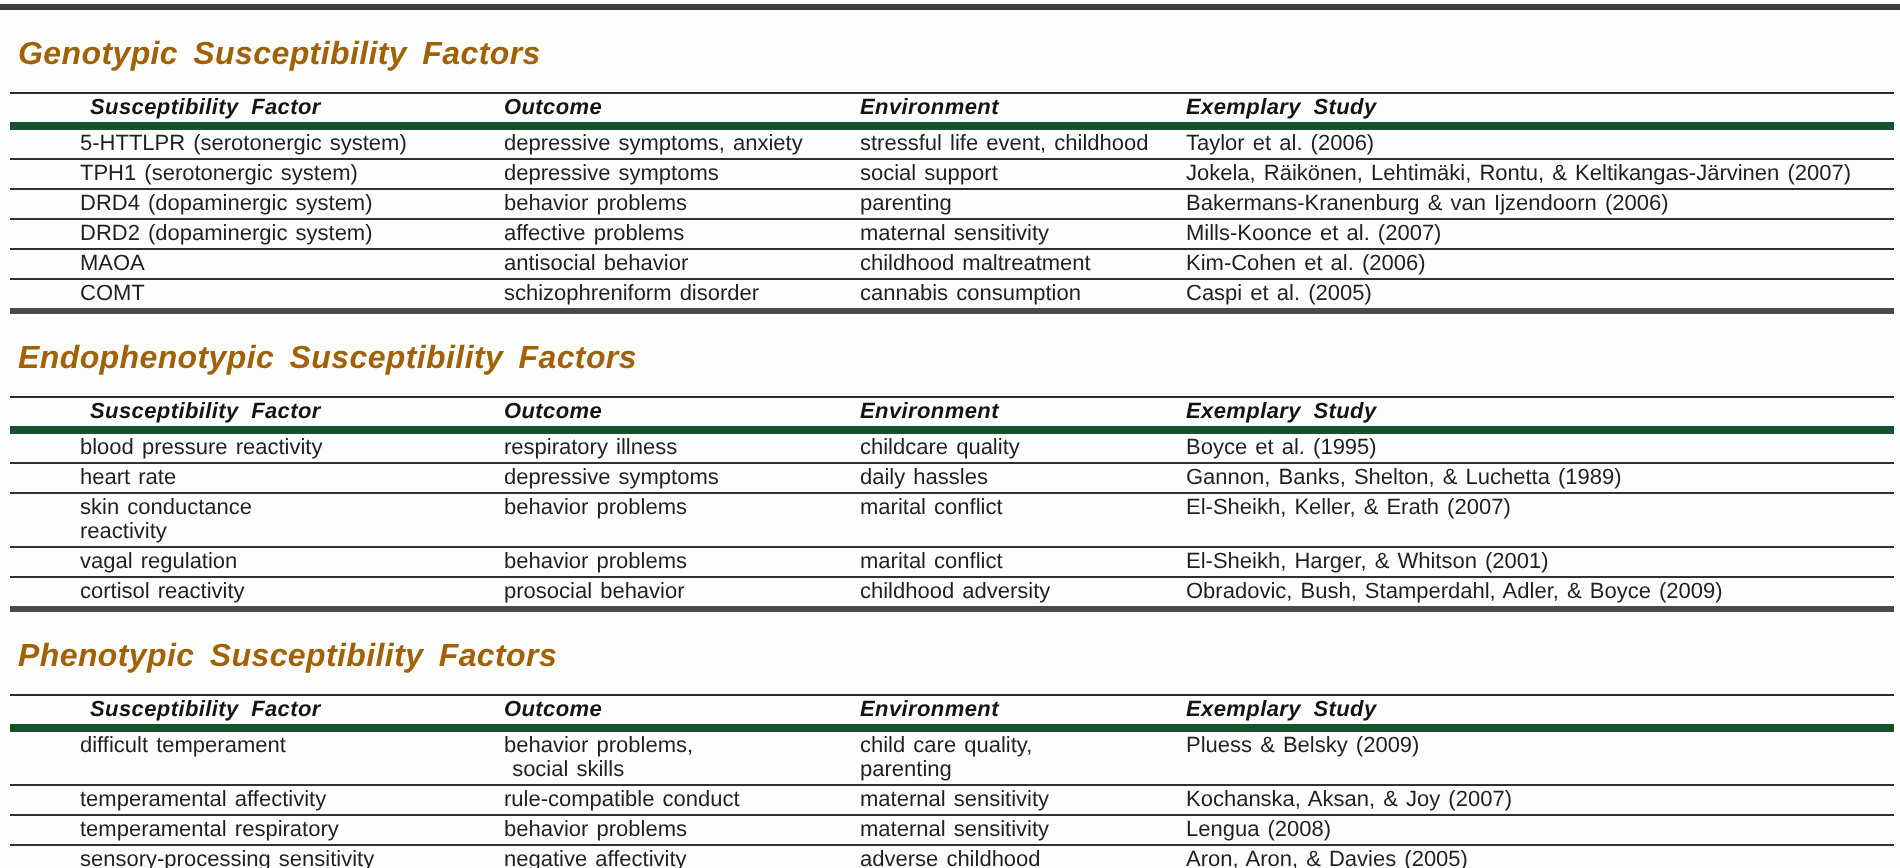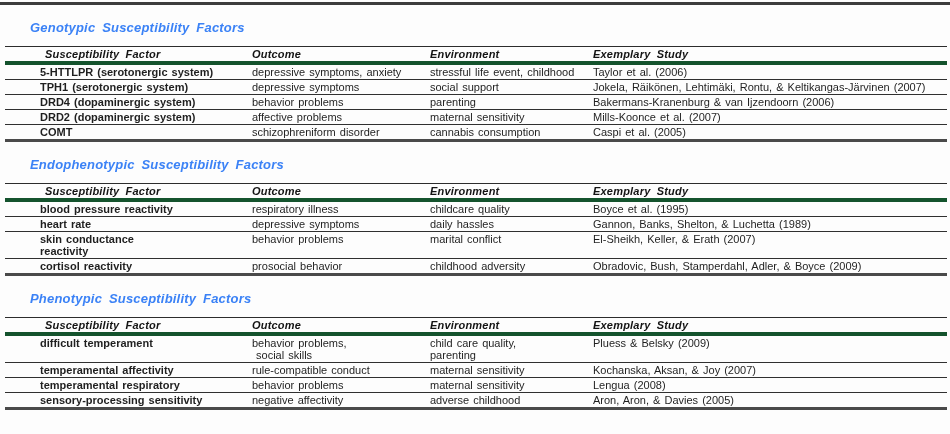--- a/index.html
+++ b/index.html
@@ -18,26 +18,26 @@
   }
   .top-rule {
     margin-top: 2px;
     height: 3px;
     background: #3d3d3d;
     width: 950px;
   }
   .section-heading {
     font-weight: bold;
     font-style: italic;
-    font-size: 13px;
+    font-size: 16px;
     line-height: 14px;
-    margin: 16px 0 11px 30px;
+    margin: 16px 0 11px 9px;
     word-spacing: 3px;
     letter-spacing: 0.2px;
-    color: #3b82f6;
+    color: #a16207;
   }
   .section:first-of-type .section-heading {
     margin-top: 15px;
   }
   table.stable {
     border-collapse: collapse;
     table-layout: fixed;
     margin-left: 5px;
     width: 942px;
     border-top: 1px solid #2c2c2c;
@@ -65,21 +65,21 @@
     color: #141414;
   }
   tbody td {
     border-bottom: 1px solid #303030;
     word-spacing: 1px;
   }
   tbody tr:last-child td {
     border-bottom: none;
   }
   th:first-child { padding-left: 40px; }
-  td:first-child { padding-left: 35px; font-weight: bold; }
+  td:first-child { padding-left: 35px; }
 </style>
 </head>
 <body>
 
 <div class="top-rule"></div>
 
 <div class="section">
   <div class="section-heading">Genotypic Susceptibility Factors</div>
   <table class="stable">
     <colgroup>
@@ -115,20 +115,26 @@
         <td>parenting</td>
         <td>Bakermans-Kranenburg &amp; van Ijzendoorn (2006)</td>
       </tr>
       <tr>
         <td>DRD2 (dopaminergic system)</td>
         <td>affective problems</td>
         <td>maternal sensitivity</td>
         <td>Mills-Koonce et al. (2007)</td>
       </tr>
       <tr>
+        <td>MAOA</td>
+        <td>antisocial behavior</td>
+        <td>childhood maltreatment</td>
+        <td>Kim-Cohen et al. (2006)</td>
+      </tr>
+      <tr>
         <td>COMT</td>
         <td>schizophreniform disorder</td>
         <td>cannabis consumption</td>
         <td>Caspi et al. (2005)</td>
       </tr>
     </tbody>
   </table>
 </div>
 
 <div class="section">
@@ -162,20 +168,26 @@
         <td>Gannon, Banks, Shelton, &amp; Luchetta (1989)</td>
       </tr>
       <tr>
         <td>skin conductance
 reactivity</td>
         <td>behavior problems</td>
         <td>marital conflict</td>
         <td>El-Sheikh, Keller, &amp; Erath (2007)</td>
       </tr>
       <tr>
+        <td>vagal regulation</td>
+        <td>behavior problems</td>
+        <td>marital conflict</td>
+        <td>El-Sheikh, Harger, &amp; Whitson (2001)</td>
+      </tr>
+      <tr>
         <td>cortisol reactivity</td>
         <td>prosocial behavior</td>
         <td>childhood adversity</td>
         <td>Obradovic, Bush, Stamperdahl, Adler, &amp; Boyce (2009)</td>
       </tr>
     </tbody>
   </table>
 </div>
 
 <div class="section">

